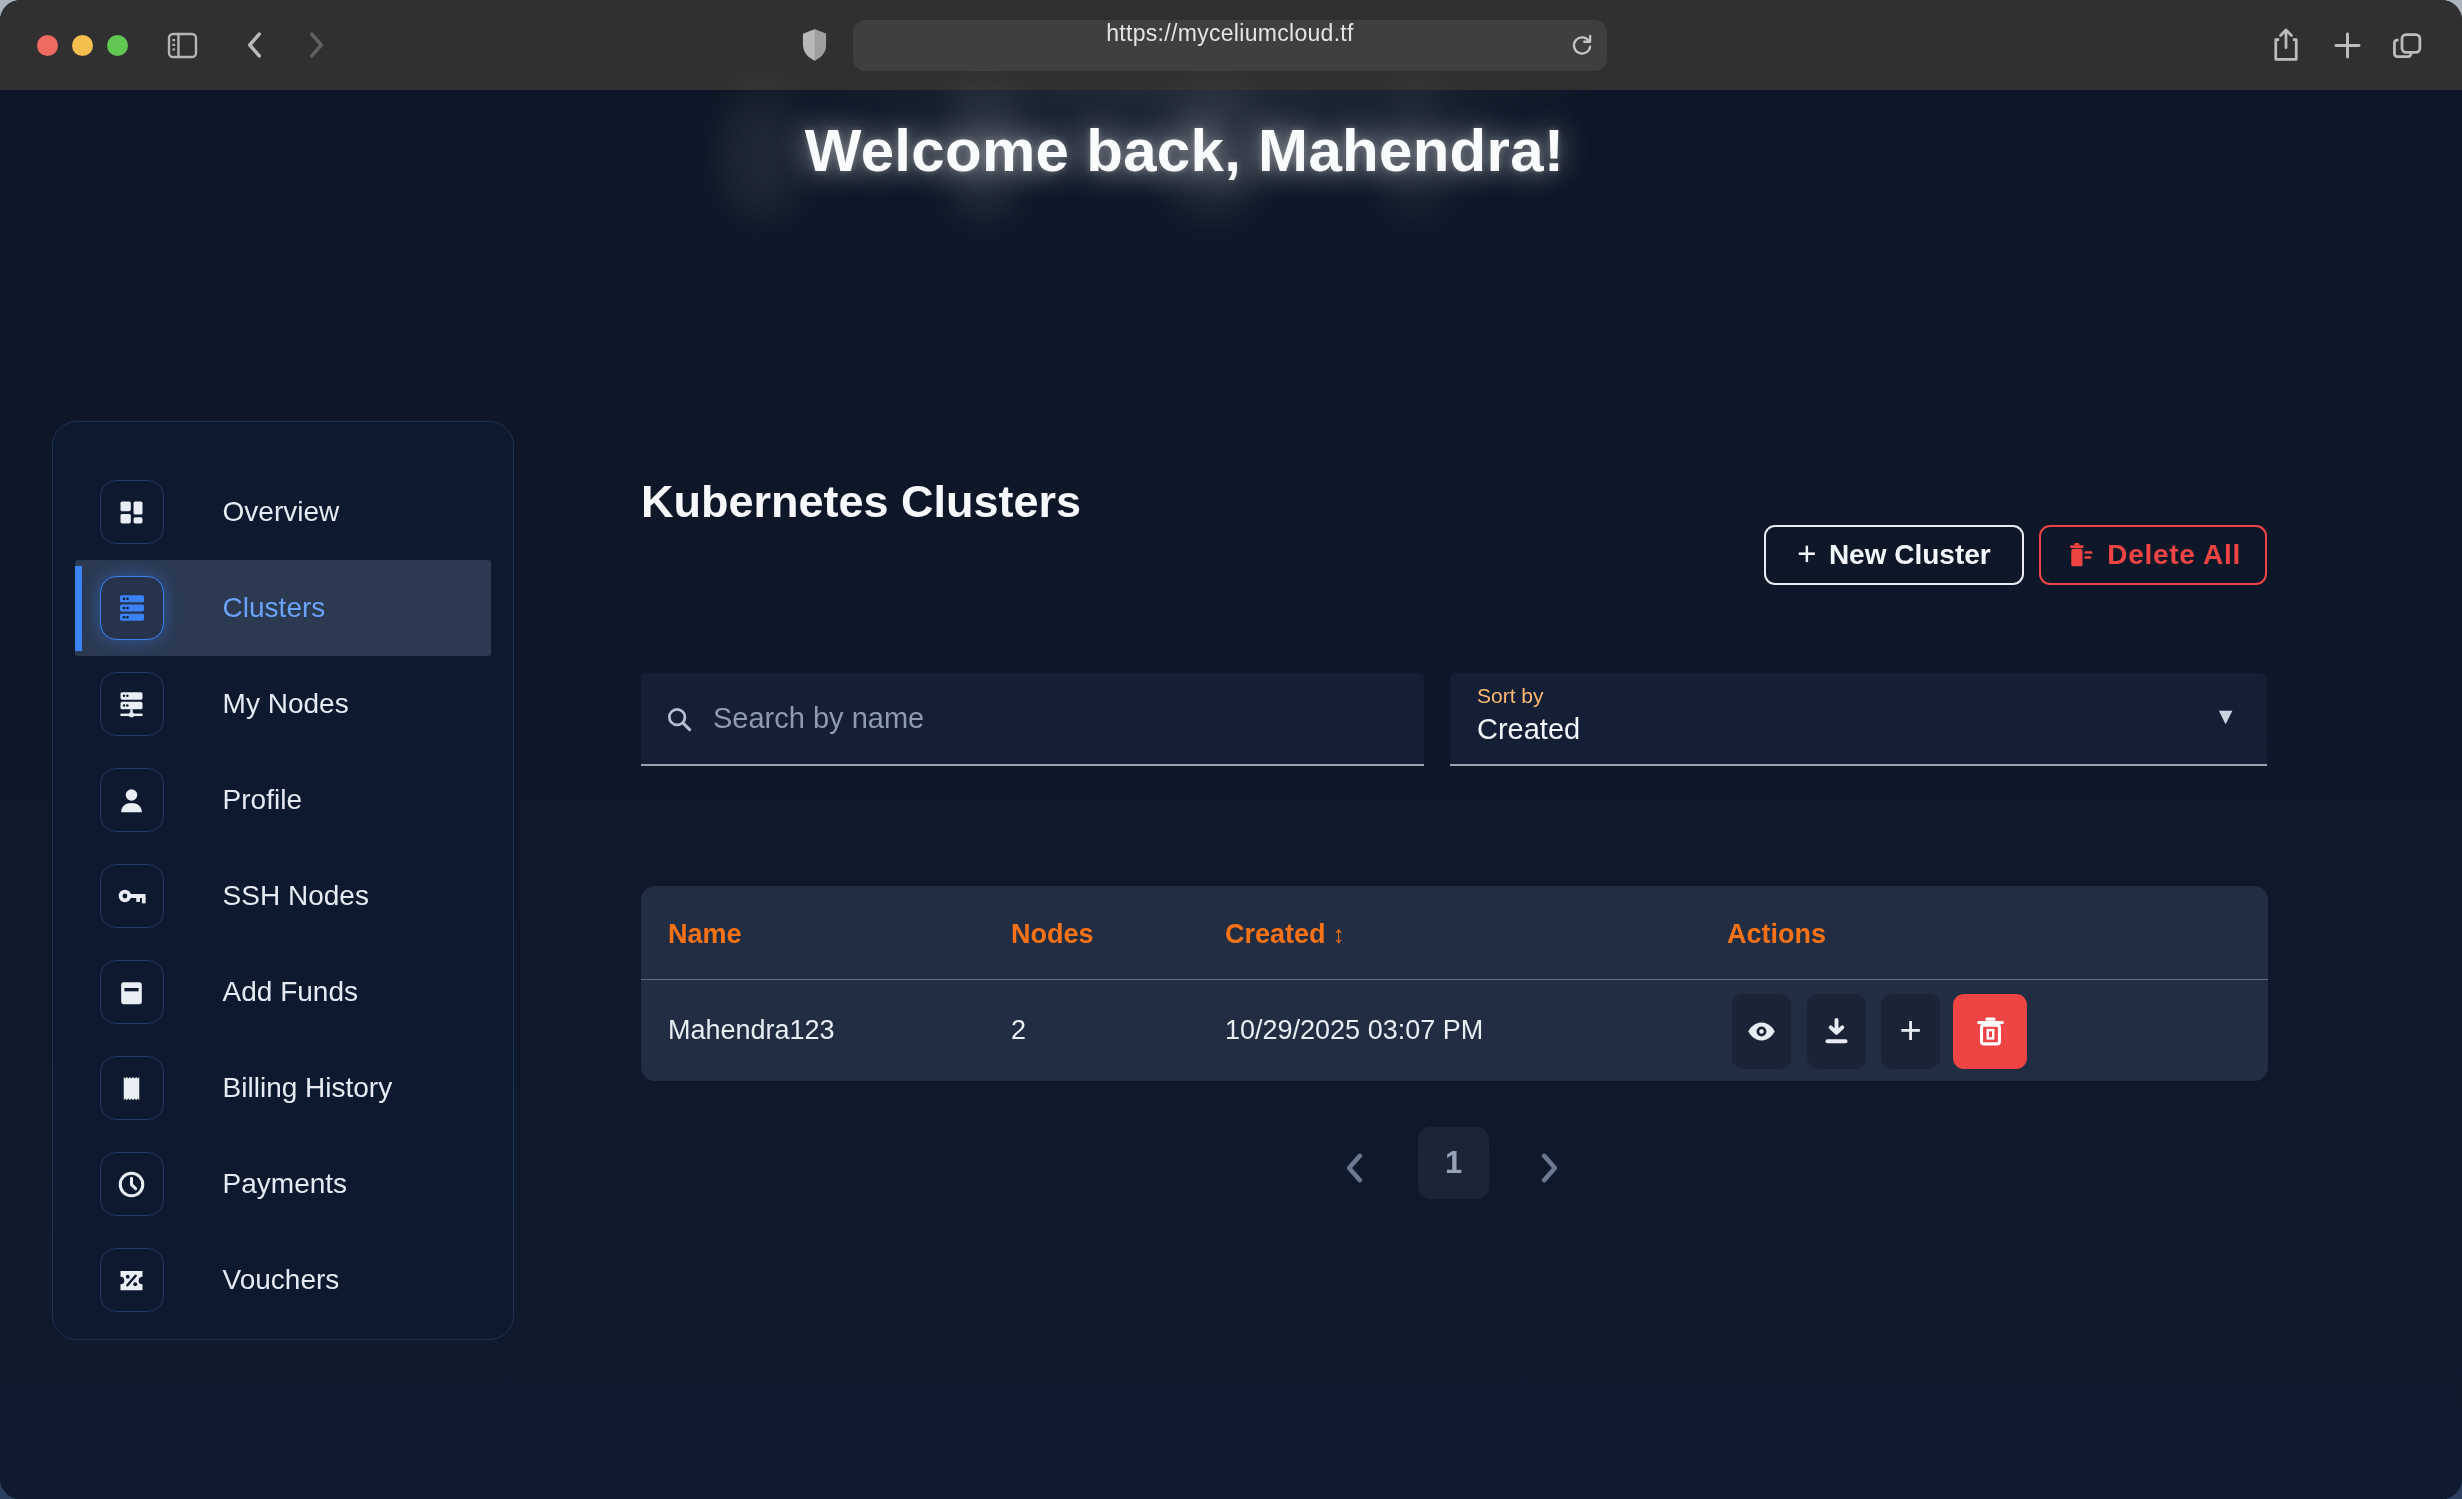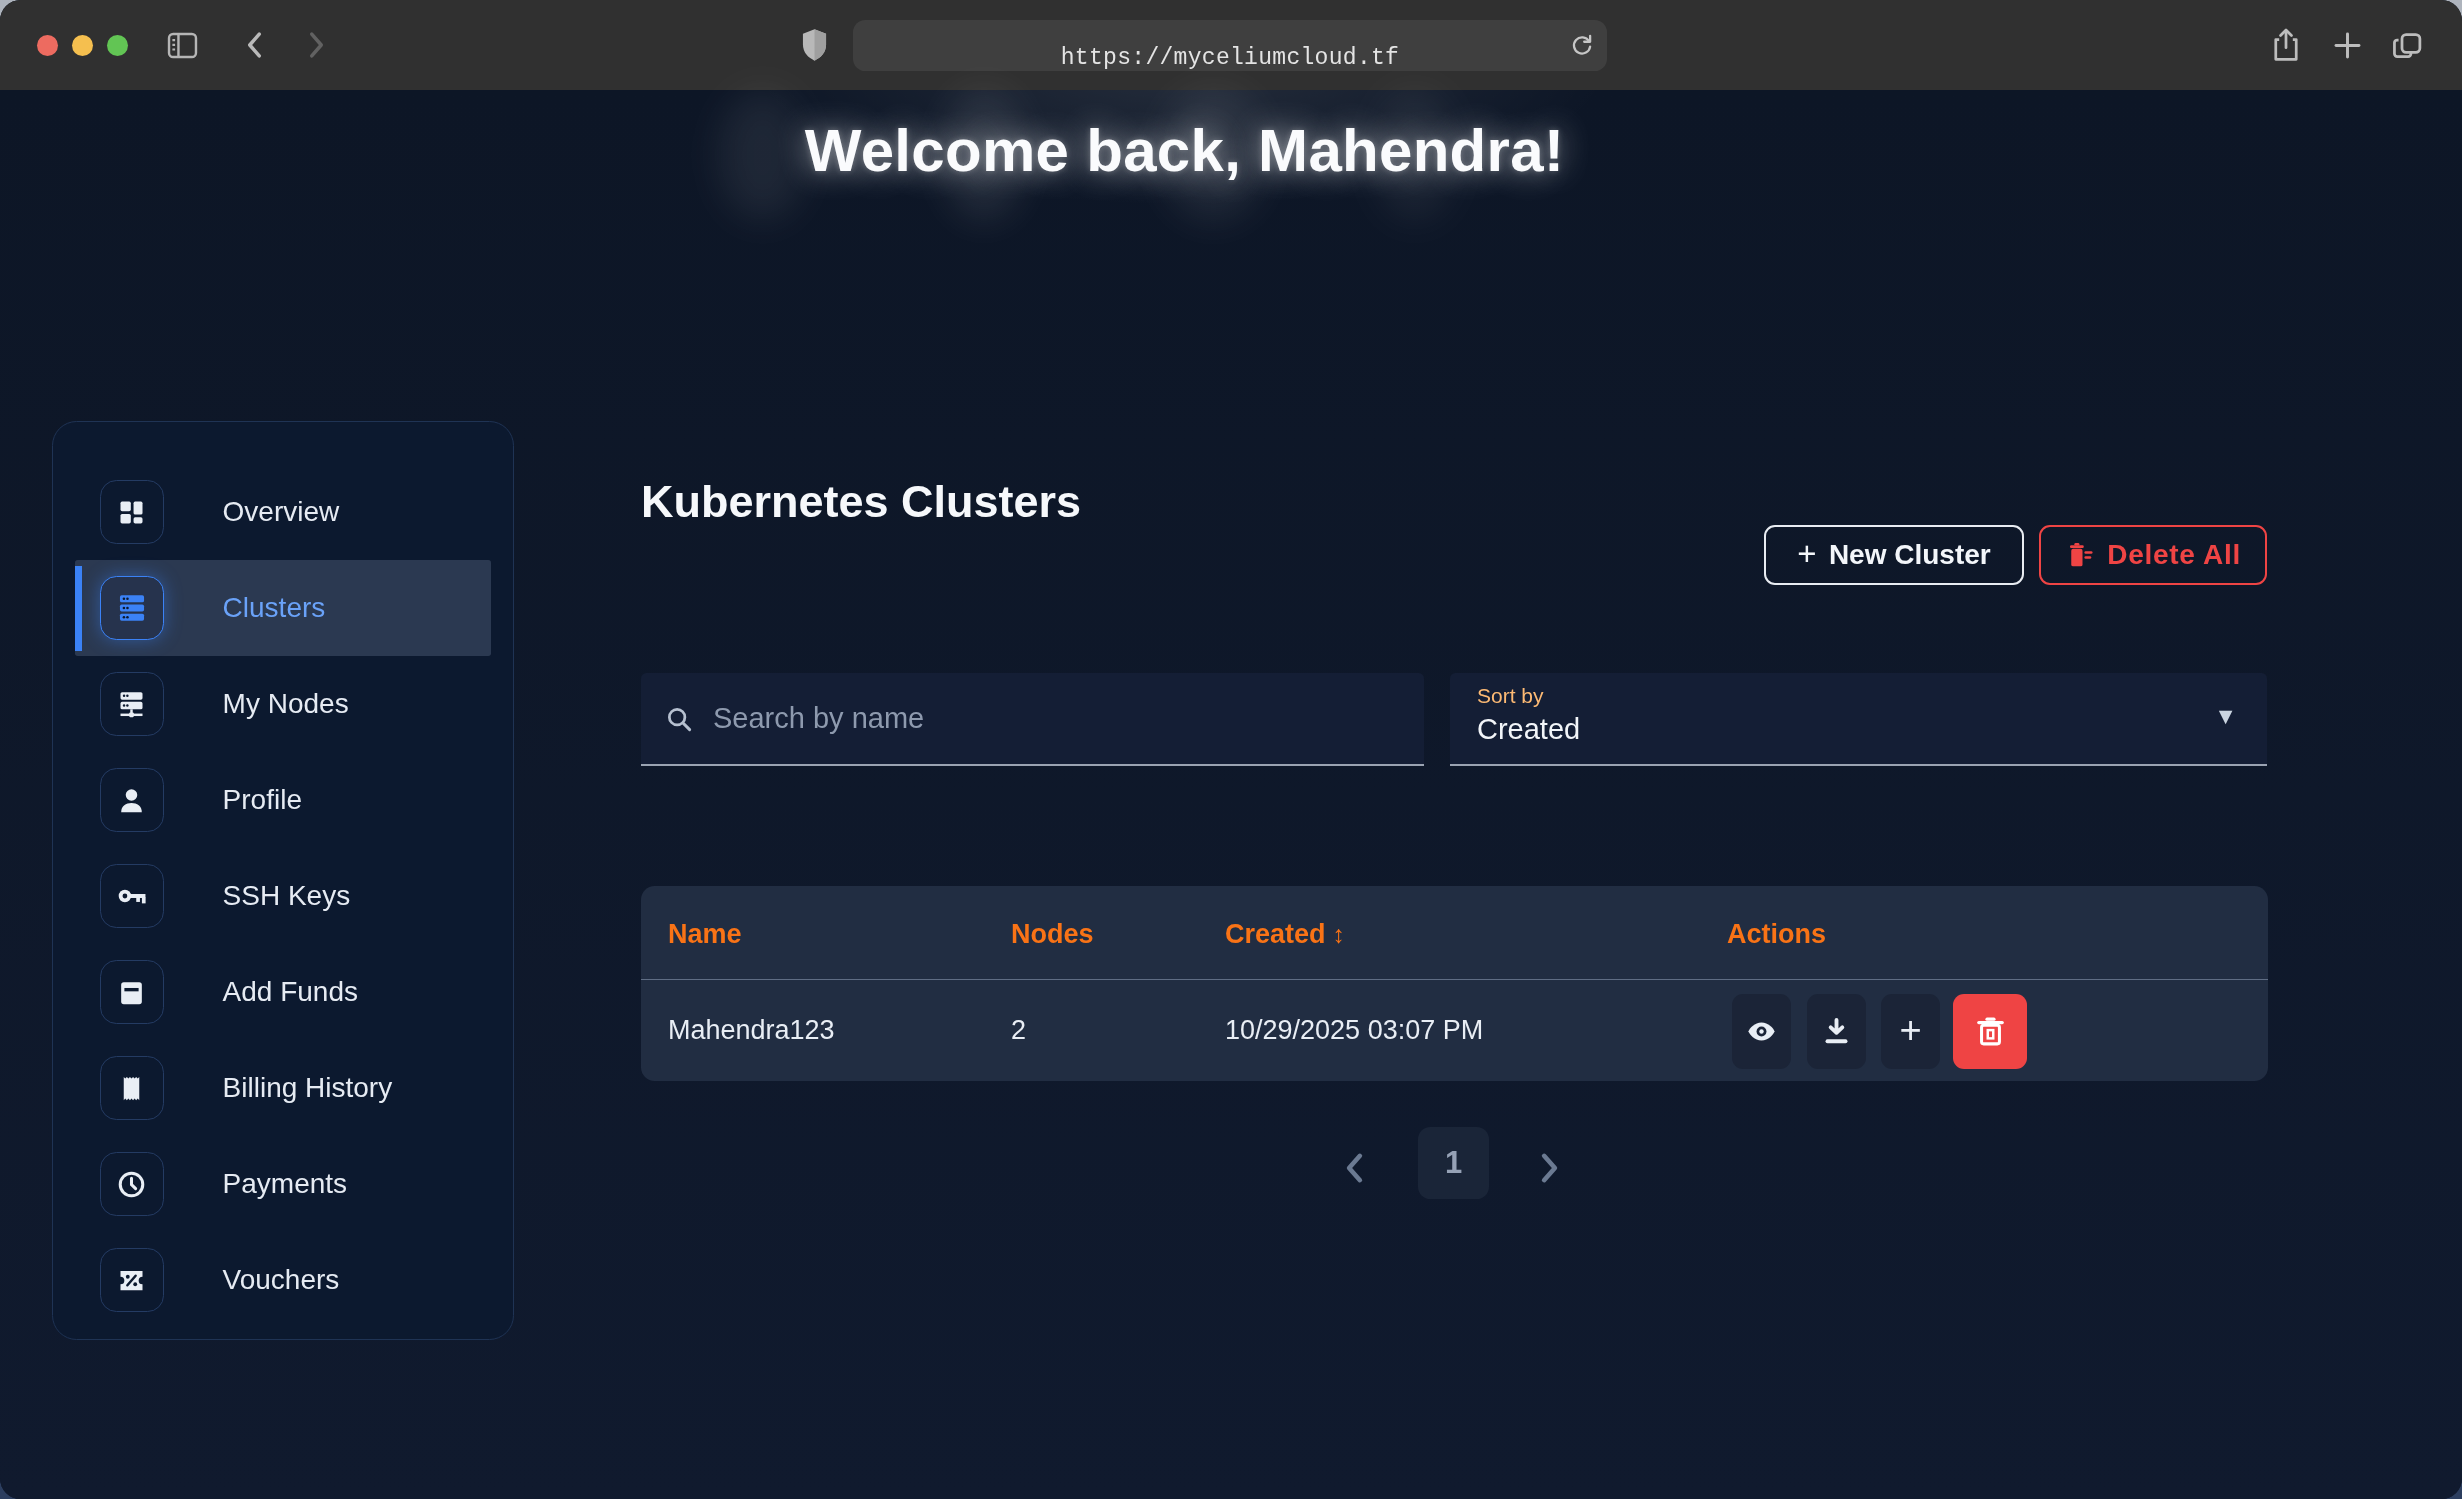--- a/index.html
+++ b/index.html
@@ -44,21 +44,21 @@
   }
   .traffic{position:absolute;top:35px;width:21px;height:21px;border-radius:50%;}
   .t-red{left:37px;background:#ed6b60;}
   .t-yellow{left:72px;background:#f5bf4f;}
   .t-green{left:107px;background:#62c554;}
   .chrome-btn{position:absolute;top:27px;width:36px;height:36px;display:flex;align-items:center;justify-content:center;}
   .chrome-btn svg{display:block;}
   .urlbar{
     position:absolute;left:853px;top:20px;width:754px;height:51px;
     background:var(--urlbar-bg);border-radius:12.3px;
-    display:flex;align-items:flex-end;justify-content:center;font-family:Liberation Mono, monospace;
+    display:flex;align-items:flex-start;justify-content:center;
   }
   .url-text{color:#e4e4e4;font-size:23px;letter-spacing:0.3px;}
   .reload{position:absolute;right:9.6px;top:10.3px;width:30px;height:30px;display:flex;align-items:center;justify-content:center;}
   
   .page{position:absolute;top:90px;left:0;right:0;bottom:0;background:
       radial-gradient(615px 205px at 48% -27px, rgba(255,255,255,0.10), transparent 70%),
       linear-gradient(#0d1626,#101a2e);}
   .streak{position:absolute;top:0;height:130px;background:rgba(255,255,255,0.10);filter:blur(18px);border-radius:50%;}
   .s1{left:718px;width:89px;opacity:.7;}
   .s2{left:943px;width:82px;opacity:.9;}
@@ -298,21 +298,21 @@
       <div class="side-item">
         <div class="iconbox">
           <svg width="34" height="34" viewBox="0 0 24 24">
             <circle cx="7" cy="12" r="4.4" fill="#e9eef5"></circle>
             <circle cx="7" cy="12" r="1.7" fill="#0c192f"></circle>
             <rect x="10.5" y="10.6" width="11" height="2.8" fill="#e9eef5"></rect>
             <rect x="15" y="13" width="2.6" height="3.2" fill="#e9eef5"></rect>
             <rect x="19" y="13" width="2.6" height="4.2" fill="#e9eef5"></rect>
           </svg>
         </div>
-        <span class="side-label">SSH Keys</span>
+        <span class="side-label">SSH Nodes</span>
       </div>
 
       <div class="side-item">
         <div class="iconbox">
           <svg width="31" height="31" viewBox="0 0 24 24">
             <rect x="4" y="4" width="16" height="17" rx="2" fill="#e9eef5"></rect>
             <rect x="6.5" y="8.5" width="11" height="2.6" fill="#0c192f"></rect>
           </svg>
         </div>
         <span class="side-label">Add Funds</span>

